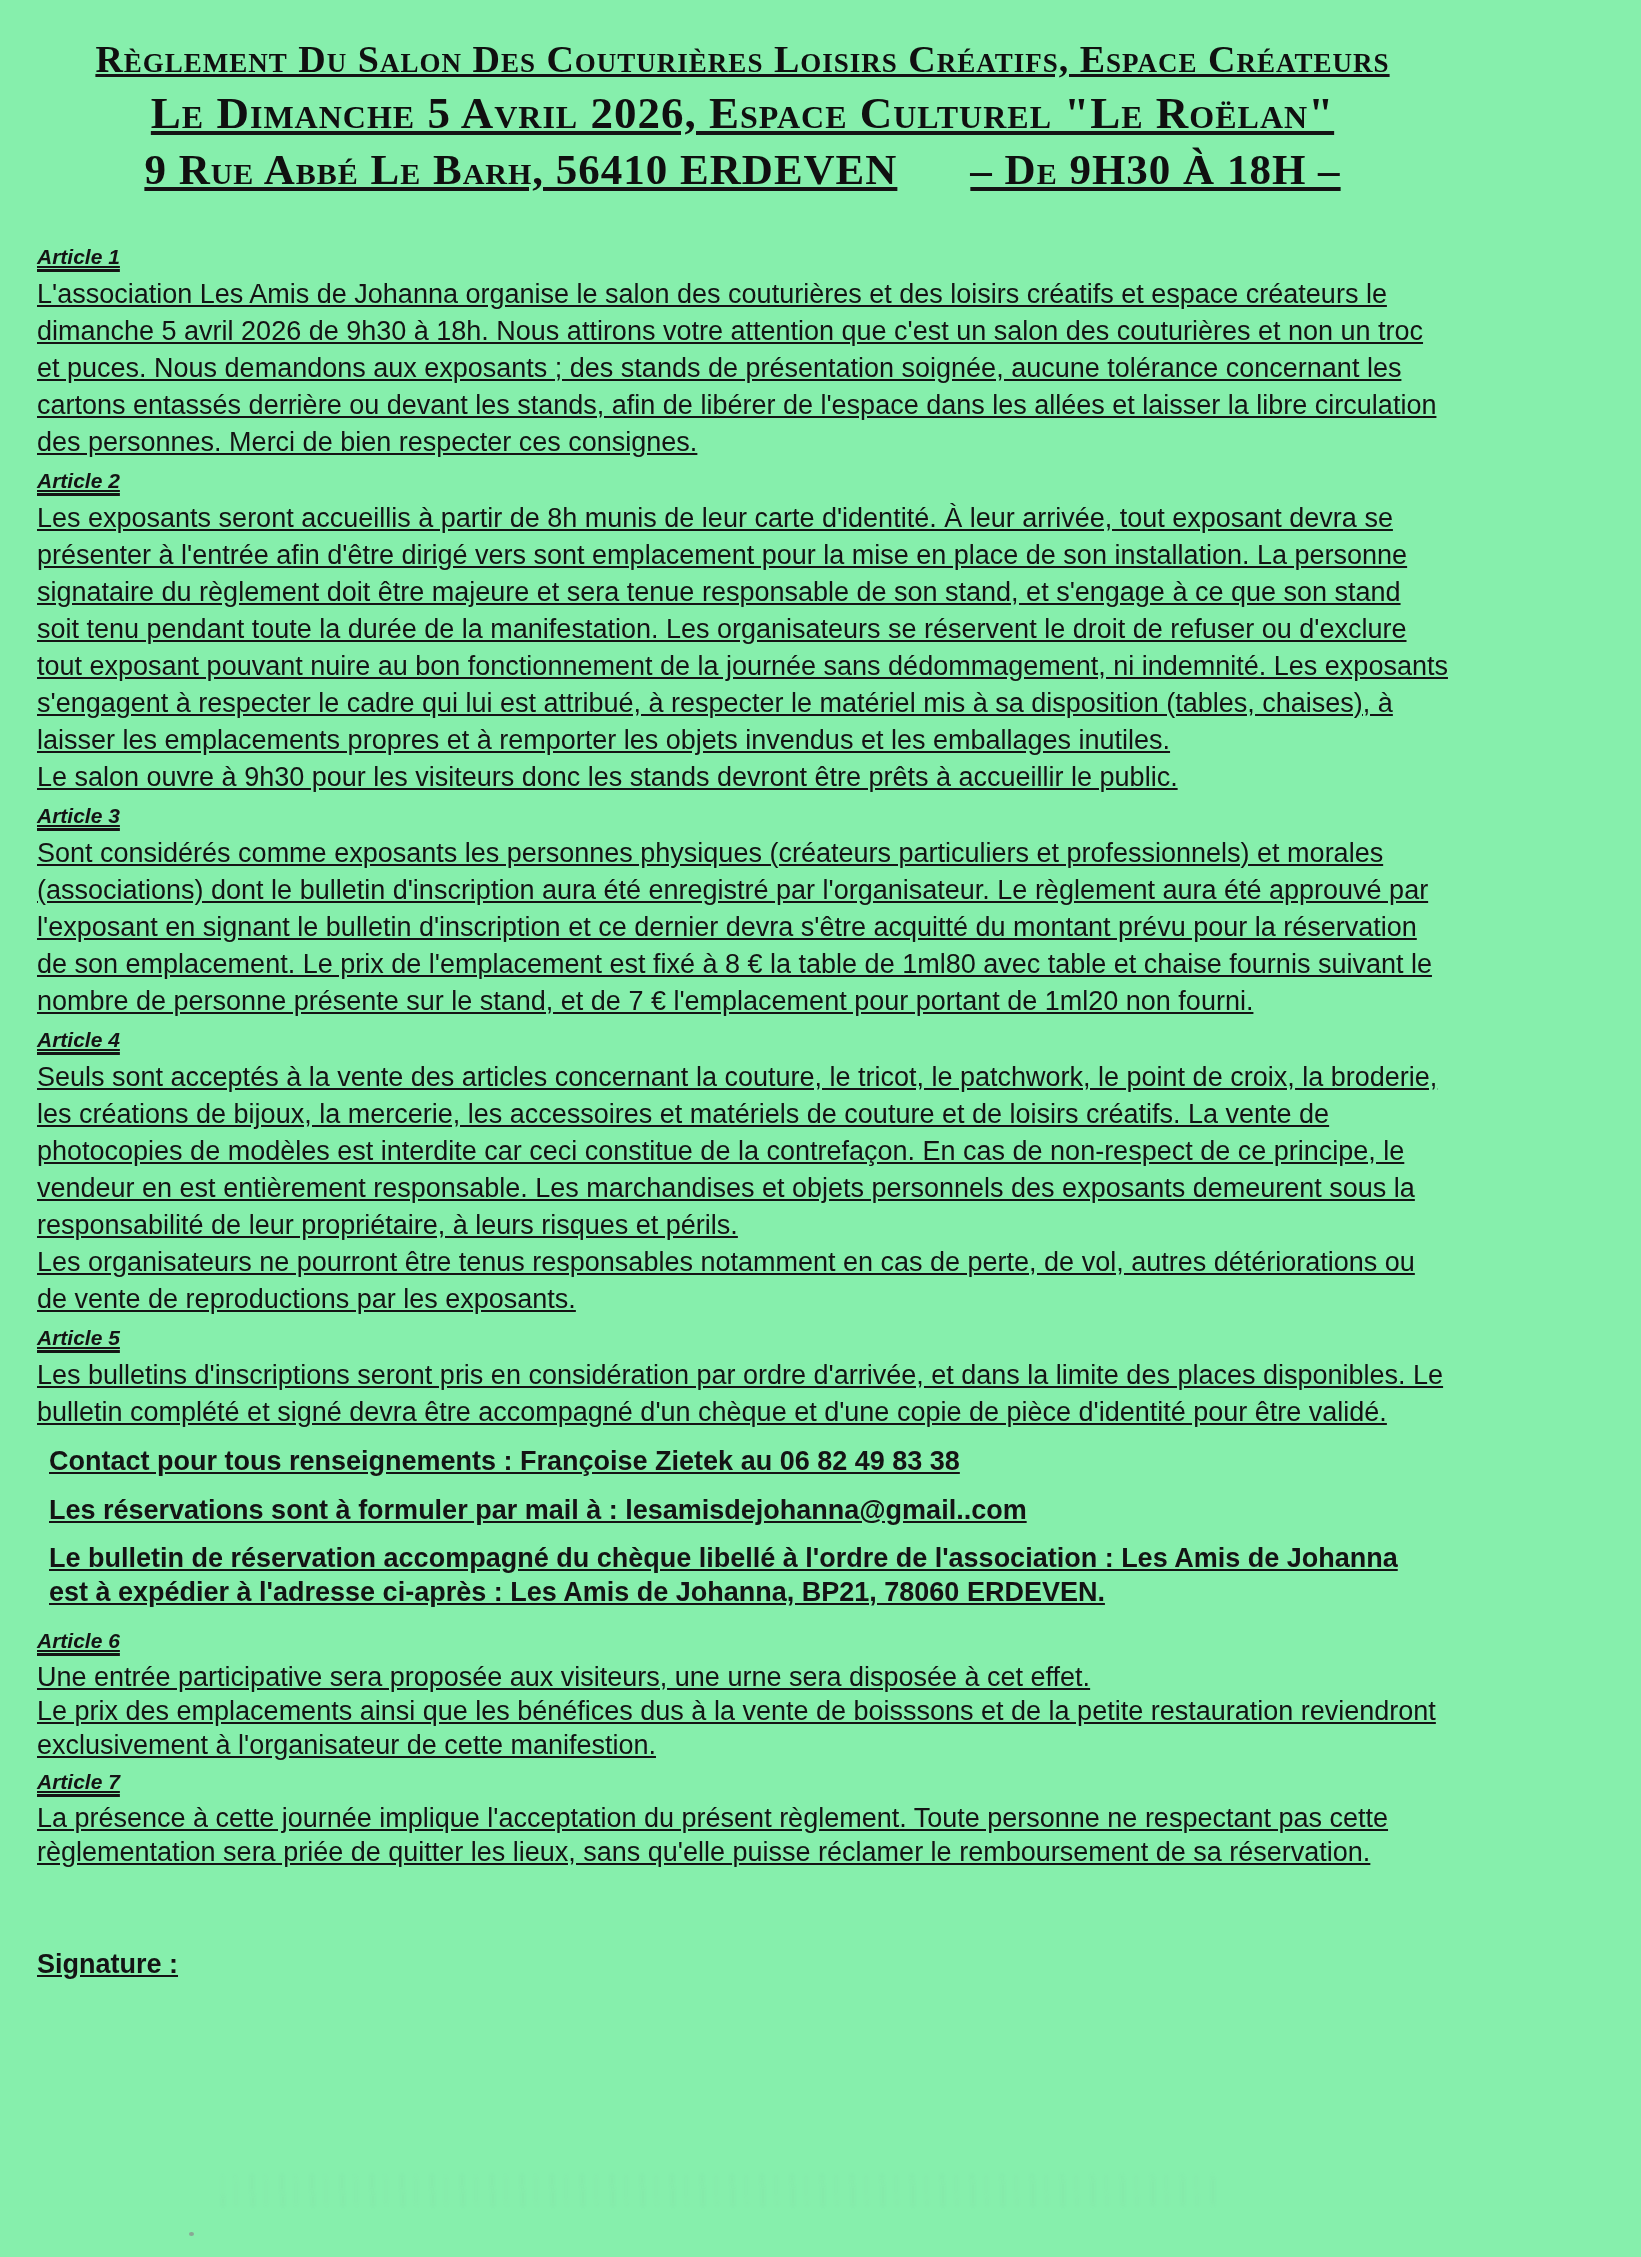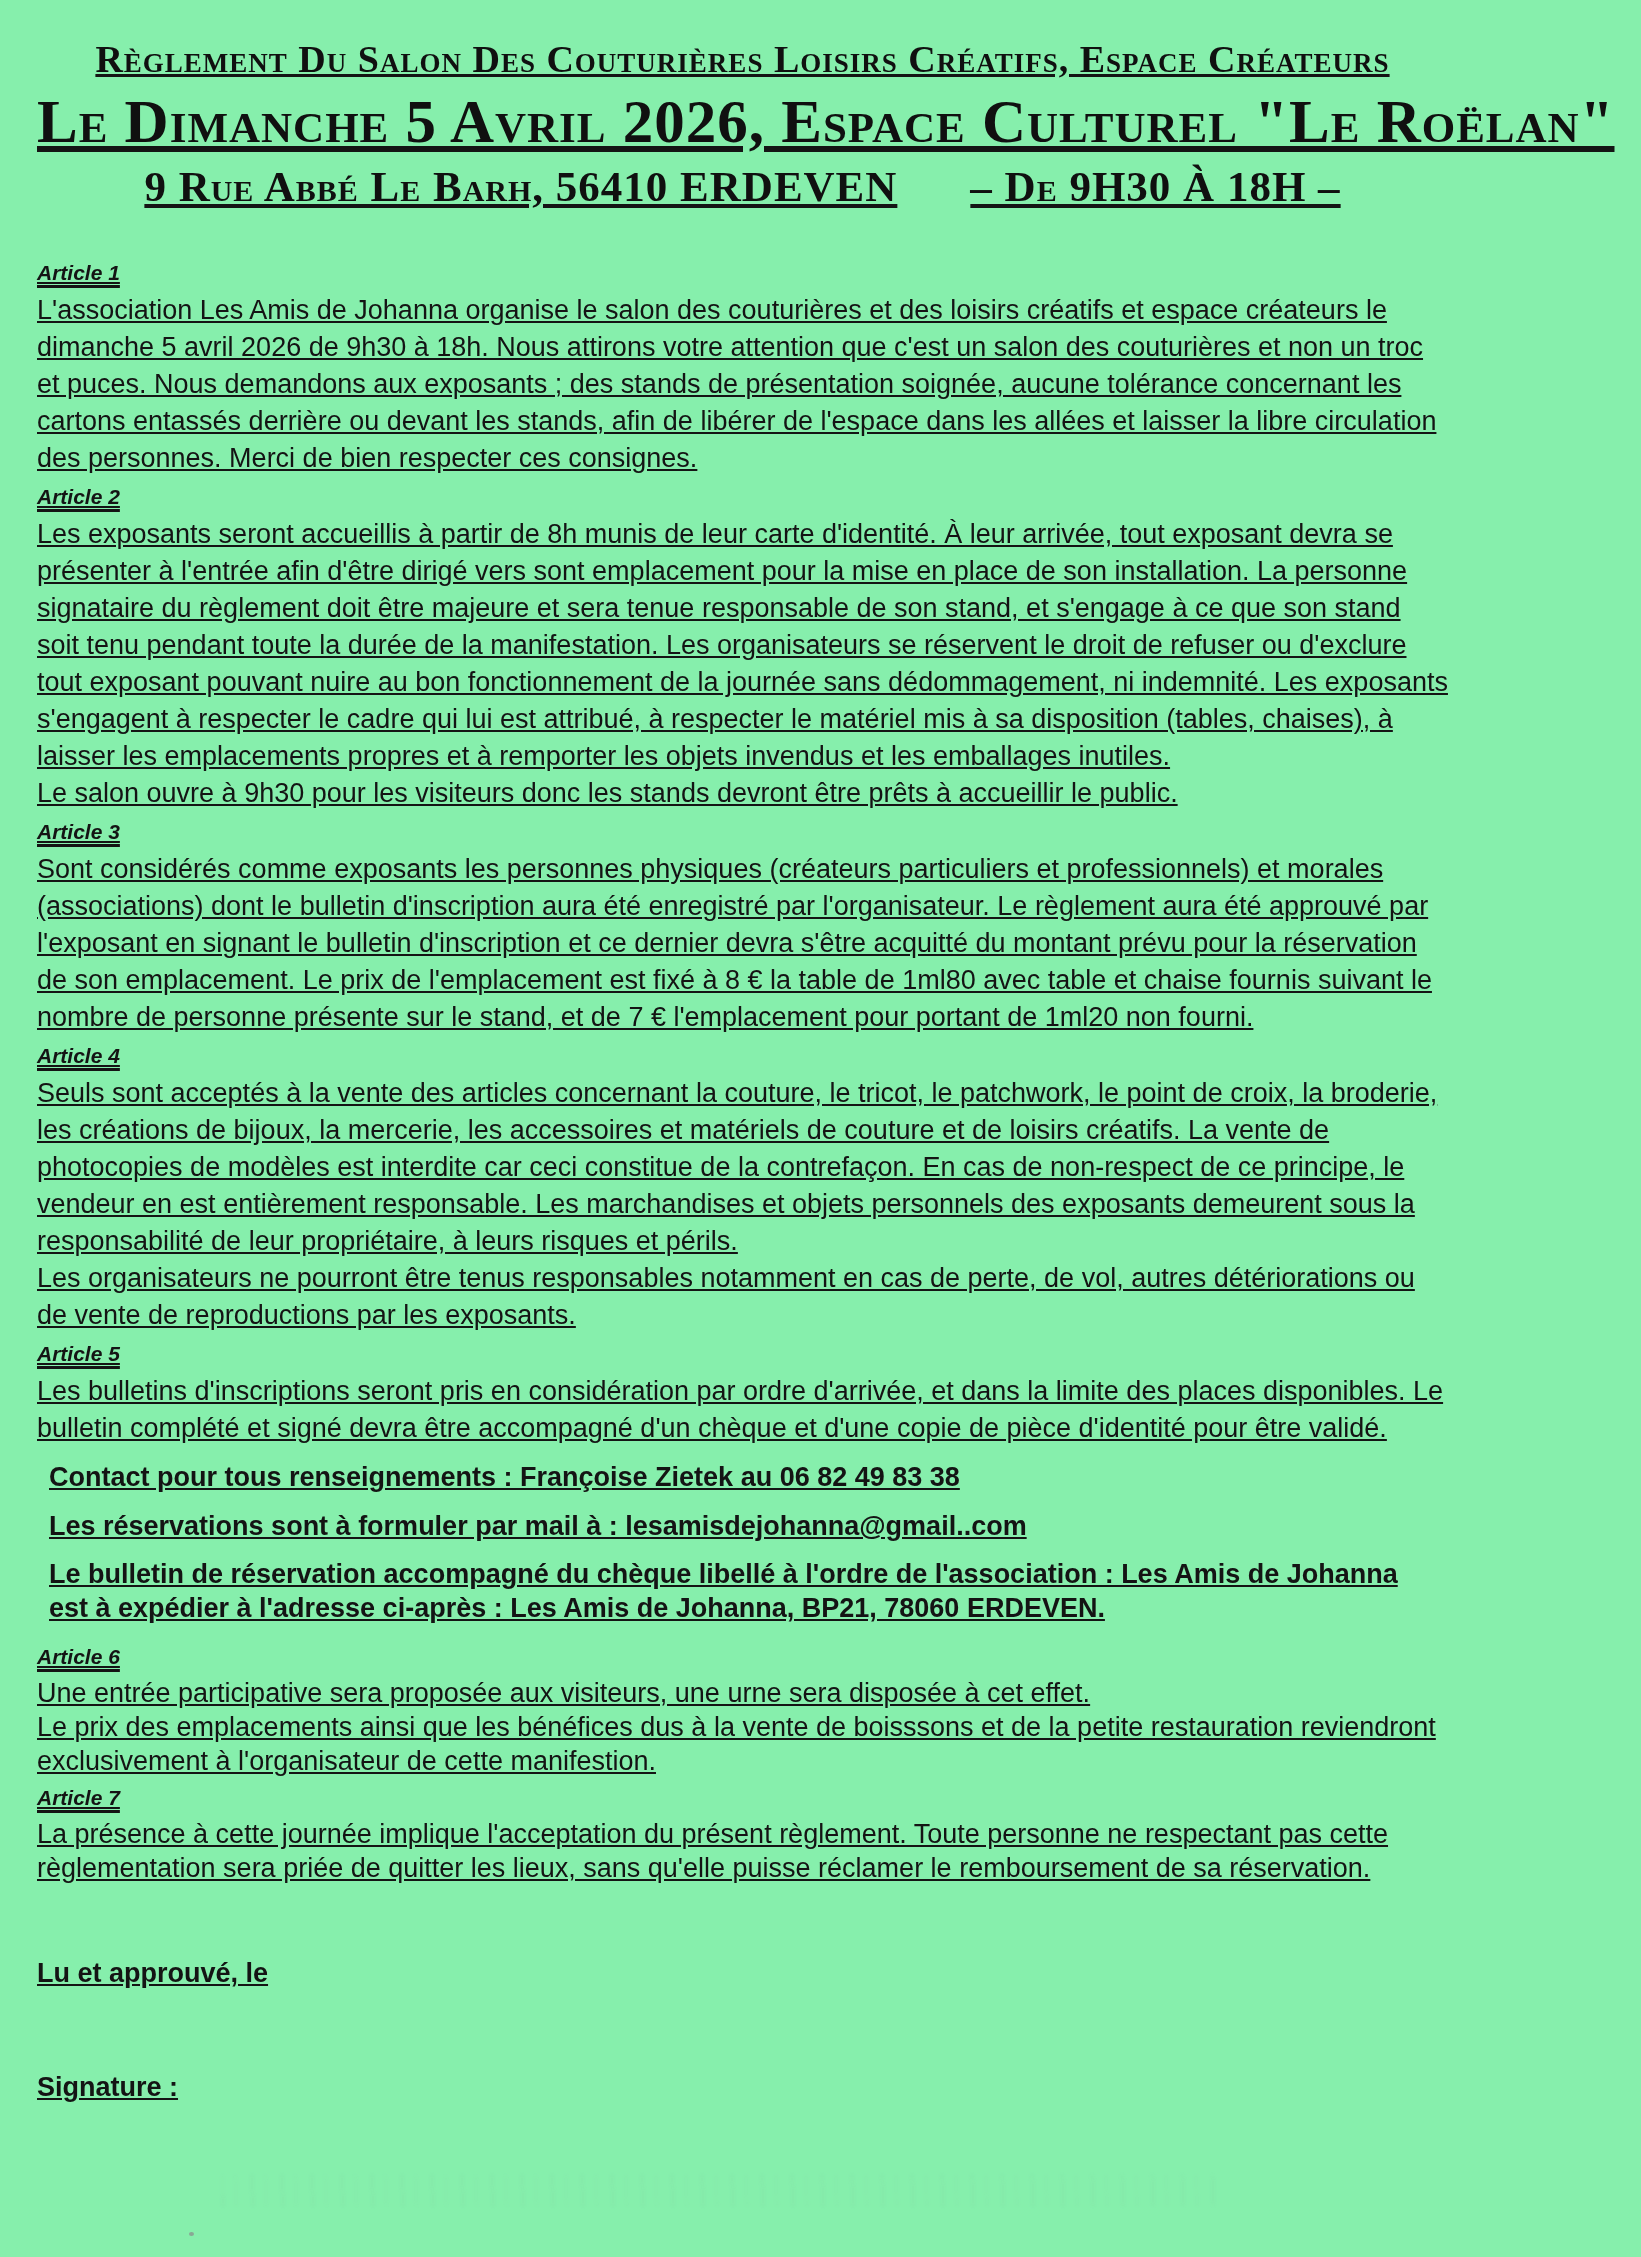--- a/index.html
+++ b/index.html
@@ -21,21 +21,21 @@
   
   .doc-header{text-align:center;color:#101010;margin-bottom:44px;}
   .doc-header .hl{
     font-family:"Liberation Serif","DejaVu Serif",serif;
     font-weight:bold;
     font-variant:small-caps;
     letter-spacing:1px;
     white-space:nowrap;
   }
   .hl1{font-size:38px;line-height:1.1;}
-  .hl2{font-size:61px;line-height:1.05;margin-top:9.7px;}
+  .hl2{font-size:45px;line-height:1.05;margin-top:9.7px;}
   .hl3{
     font-size:43px;line-height:1.05;margin-top:9.7px;
     display:flex;justify-content:center;gap:73px;
   }
   
   .body-text{font-size:27px;line-height:37px;max-width:1414px;}
   .article-heading{
     font-size:21px;
     font-weight:bold;
     font-style:italic;
@@ -119,21 +119,20 @@
       <h2 class="article-heading">Article 6</h2>
       <p class="para tight">Une entrée participative sera proposée aux visiteurs, une urne sera disposée à cet effet.</p>
       <p class="para tight">Le prix des emplacements ainsi que les bénéfices dus à la vente de boisssons et de la petite restauration reviendront exclusivement à l'organisateur de cette manifestion.</p>
     </section>
 
     <section>
       <h2 class="article-heading">Article 7</h2>
       <p class="para tight">La présence à cette journée implique l'acceptation du présent règlement. Toute personne ne respectant pas cette règlementation sera priée de quitter les lieux, sans qu'elle puisse réclamer le remboursement de sa réservation.</p>
     </section>
 
-    <p class="closing closing-read">Lu et approuvé, le</p>
     <p class="closing closing-signature">Signature :</p>
 
   </main>
 
   <div class="ghost-writing"></div>
   <div class="artifact-dot"></div>
 
 </div>
 
 

